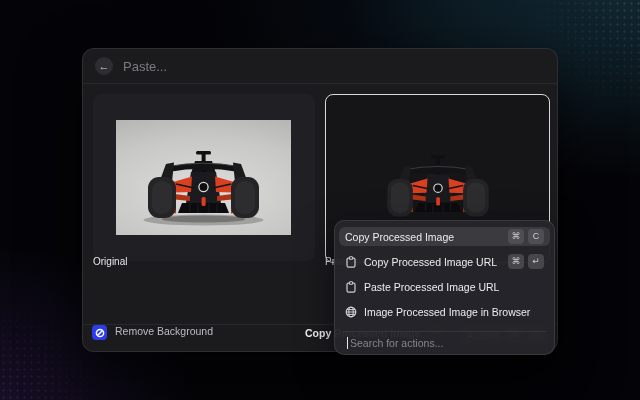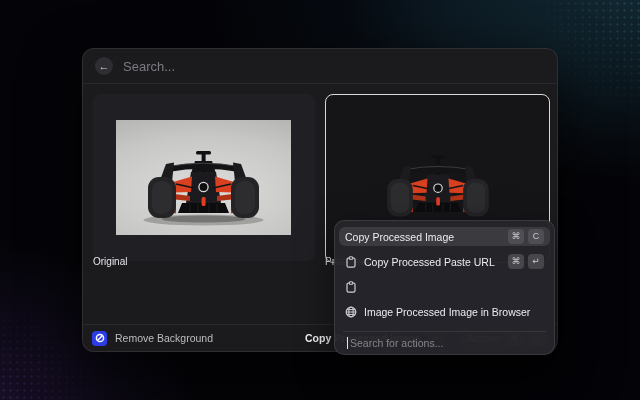--- a/index.html
+++ b/index.html
@@ -63,21 +63,21 @@
   .keys { display:flex; gap:4px; }
   .key { min-width:16px; height:15px; padding:0 3px; border-radius:4px; background:#46464b;
     color:#c9c9ce; font-size:9px; line-height:15px; text-align:center; }
   .mrow.selected .key { background:#4e4e54; }
   .mdivider { height:1px; background:#35353a; margin:4px 4px 0; }
   .msearch { height:30px; display:flex; align-items:center; padding:0 8px; gap:2px; }
   .caret { width:1px; height:12px; background:#e8e8ec; }
   .msearch-ph { color:#85858b; font-size:10.5px; }
 
   .footer { height:27px; flex:0 0 27px; border-top:1px solid #2a2a2e; display:flex;
-    align-items:center; padding:0 9px; gap:8px; }
+    align-items:flex-start; padding:0 9px; gap:8px; }
   .app-icon { width:15px; height:15px; border-radius:4px; background:#2c3ce6;
     display:flex; align-items:center; justify-content:center; flex:0 0 15px; }
   .app-name { color:#bcbcc1; font-size:10.5px; flex:1 1 auto; }
   .primary { display:flex; align-items:center; gap:7px; cursor:pointer; }
   .primary-label { color:#efeff2; font-size:10.5px; font-weight:600; }
   .fkey { min-width:17px; height:15px; padding:0 3px; border-radius:4px; background:#333338;
     color:#c6c6cb; font-size:9px; line-height:15px; text-align:center; }
   .actions-pill { margin-left:6px; display:flex; align-items:center; gap:5px;
     background:#2a2a2f; border-radius:6px; height:19px; padding:0 3px 0 8px; cursor:pointer; }
   .actions-label { color:#c9c9ce; font-size:10.5px; }
@@ -120,21 +120,21 @@
     </g>
   </defs>
 </svg>
 
 <div class="window">
 
   <div class="header">
     <button class="back-btn">
       <span>←</span>
     </button>
-    <span class="search-ph">Search...</span>
+    <span class="search-ph">Paste...</span>
   </div>
 
   <div class="content">
 
     <section class="panel original">
       <div class="photo">
         <svg viewBox="0 0 175 115" preserveAspectRatio="none">
           <ellipse cx="87.5" cy="100" rx="60" ry="5.5" fill="rgba(0,0,0,0.22)"></ellipse>
           <ellipse cx="87.5" cy="99" rx="42" ry="3.6" fill="rgba(0,0,0,0.28)"></ellipse>
           <use href="#f1car"></use>
@@ -162,34 +162,35 @@
         </span>
       </div>
 
       <div class="mrow">
         <span class="micon">
           <svg width="10" height="12" viewBox="0 0 10 12">
               <rect x="1" y="2" width="8" height="9.2" rx="1.6" fill="none" stroke="currentColor" stroke-width="1.2"></rect>
               <rect x="3.2" y="0.8" width="3.6" height="2.4" rx="1" fill="#25252a" stroke="currentColor" stroke-width="1.1"></rect>
             </svg>
         </span>
-        <span class="mlabel">Copy Processed Paste URL</span>
+        <span class="mlabel">Copy Processed Image URL</span>
         <span class="keys">
           <span class="key">⌘</span>
           <span class="key">↵</span>
         </span>
       </div>
 
       <div class="mrow">
         <span class="micon">
           <svg width="10" height="12" viewBox="0 0 10 12">
               <rect x="1" y="2" width="8" height="9.2" rx="1.6" fill="none" stroke="currentColor" stroke-width="1.2"></rect>
               <rect x="3.2" y="0.8" width="3.6" height="2.4" rx="1" fill="#25252a" stroke="currentColor" stroke-width="1.1"></rect>
             </svg>
         </span>
+        <span class="mlabel">Paste Processed Image URL</span>
       </div>
 
       <div class="mrow">
         <span class="micon">
           <svg width="12" height="12" viewBox="0 0 12 12">
               <circle cx="6" cy="6" r="4.8" fill="none" stroke="currentColor" stroke-width="1.2"></circle>
               <ellipse cx="6" cy="6" rx="2.2" ry="4.8" fill="none" stroke="currentColor" stroke-width="1"></ellipse>
               <path d="M1.2,6 L10.8,6 M1.8,3.6 L10.2,3.6 M1.8,8.4 L10.2,8.4" stroke="currentColor" stroke-width="1"></path>
             </svg>
         </span>

